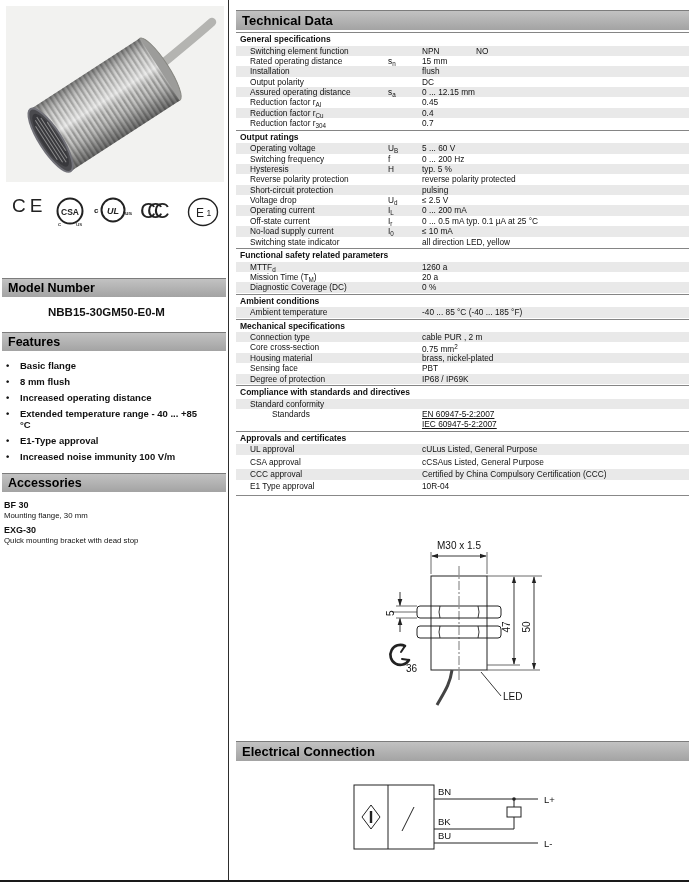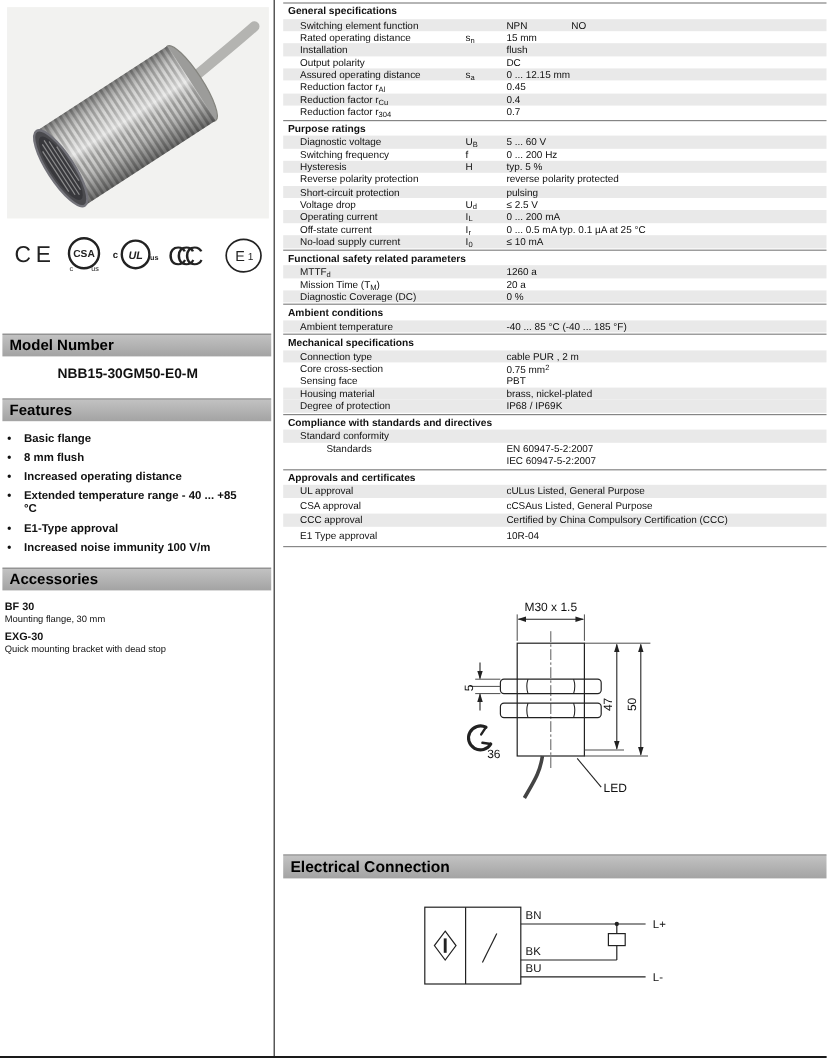--- a/index.html
+++ b/index.html
@@ -10,21 +10,21 @@
 
   
   .hbar{background:linear-gradient(180deg,#c2c2c2 0%,#a3a3a3 100%);
         border-top:1px solid #7c7c7c;font-weight:bold;color:#000;}
   .hbar-main{height:17px;font-size:13px;padding:2px 0 0 6px;}
   .hbar-left{height:16px;font-size:12.5px;padding:2px 0 0 6px;margin-left:2px;width:218px;}
 
   
   .left-col{position:absolute;left:0;top:0;width:228px;}
   .photo{margin:6px 3px 0 6px;width:218px;height:176px;background:#f2f2f0;}
-  .logos{display:flex;justify-content:space-between;align-items:center;
+  .logos{display:flex;justify-content:space-between;
          margin:13px 8px 0 12px;height:36px;}
   .logos svg{display:block;}
   .ce-text{font-size:19px;letter-spacing:4px;color:#222;}
   .model-number{font-weight:bold;font-size:11.5px;margin:9px 0 0 4px;padding-left:44px;}
   .mt-model{margin-top:47px;}
   .mt-feat{margin-top:14px;}
   .mt-acc{margin-top:11px;}
   .features-list{margin:9px 0 0 6px;}
   .feat{display:flex;margin-bottom:5px;}
   .bullet{width:14px;font-size:9.5px;font-weight:bold;line-height:11px;}
@@ -40,28 +40,28 @@
   .sec-h{font-weight:bold;font-size:8.5px;border-top:1px solid #858585;
          padding:2px 0 1.5px 4px;margin-top:1px;line-height:9px;}
   .row{position:relative;height:10.4px;line-height:10.4px;font-size:8.3px;}
   .row.stripe{background:#e9e9e9;}
   .row.multi{height:21px;}
   .row.gap{margin-bottom:1.4px;height:10.8px;line-height:10.8px;}
   .c-label{position:absolute;left:14px;white-space:nowrap;}
   .c-label.ind2{left:36px;}
   .c-sym{position:absolute;left:152px;}
   .c-val{position:absolute;left:186px;white-space:nowrap;}
-  .c-val div{line-height:10.4px;}
+  .c-val div{line-height:10.4px;text-decoration:underline;}
   .c-val2{position:absolute;left:240px;}
   sub{font-size:6.3px;vertical-align:-1.5px;}
   sup{font-size:6.3px;vertical-align:3px;}
 
   .dims-bar{margin-top:13px;}
   .dims-svg{margin:42px 0 0 138px;display:block;}
-  .elec-bar{margin-top:16px;}
+  .elec-bar{margin-top:5px;}
   .elec-svg{margin:16px 0 0 112px;display:block;}
 
   .tech-line{stroke:#222;stroke-width:1;fill:none;}
   .thin-line{stroke:#222;stroke-width:0.9;fill:none;}
   .ext-line{stroke:#444;stroke-width:0.8;fill:none;}
   .dim-text{font-size:10px;fill:#111;}
   .wire-text{font-size:9.5px;fill:#111;}
 </style>
 </head>
 <body>
@@ -165,20 +165,21 @@
     <div class="acc-list">
         <div class="acc-name">BF 30</div>
         <div class="acc-desc">Mounting flange, 30 mm</div>
         <div class="acc-name">EXG-30</div>
         <div class="acc-desc">Quick mounting bracket with dead stop</div>
       </div>
   </div>
 
   <div class="right-col">
 
+    <div class="hbar hbar-main tech-wrap">Technical Data</div>
     <div class="tech-table">
         <div class="sec-h">General specifications</div>
         <div class="row stripe">
           <span class="c-label">Switching element function</span>
           <span class="c-val">NPN</span>
           <span class="c-val2">NO</span>
         </div>
         <div class="row">
           <span class="c-label">Rated operating distance</span>
           <span class="c-sym">s<sub>n</sub></span>
@@ -202,23 +203,23 @@
           <span class="c-val">0.45</span>
         </div>
         <div class="row stripe">
           <span class="c-label">Reduction factor r<sub>Cu</sub></span>
           <span class="c-val">0.4</span>
         </div>
         <div class="row">
           <span class="c-label">Reduction factor r<sub>304</sub></span>
           <span class="c-val">0.7</span>
         </div>
-        <div class="sec-h">Purpose ratings</div>
-        <div class="row stripe">
-          <span class="c-label">Diagnostic voltage</span>
+        <div class="sec-h">Output ratings</div>
+        <div class="row stripe">
+          <span class="c-label">Operating voltage</span>
           <span class="c-sym">U<sub>B</sub></span>
           <span class="c-val">5 ... 60 V</span>
         </div>
         <div class="row">
           <span class="c-label">Switching frequency</span>
           <span class="c-sym">f</span>
           <span class="c-val">0 ... 200 Hz</span>
         </div>
         <div class="row stripe">
           <span class="c-label">Hysteresis</span>
@@ -246,20 +247,24 @@
         <div class="row">
           <span class="c-label">Off-state current</span>
           <span class="c-sym">I<sub>r</sub></span>
           <span class="c-val">0 ... 0.5 mA typ. 0.1 µA at 25 °C</span>
         </div>
         <div class="row stripe">
           <span class="c-label">No-load supply current</span>
           <span class="c-sym">I<sub>0</sub></span>
           <span class="c-val">≤ 10 mA</span>
         </div>
+        <div class="row">
+          <span class="c-label">Switching state indicator</span>
+          <span class="c-val">all direction LED, yellow</span>
+        </div>
         <div class="sec-h">Functional safety related parameters</div>
         <div class="row stripe">
           <span class="c-label">MTTF<sub>d</sub></span>
           <span class="c-val">1260 a</span>
         </div>
         <div class="row">
           <span class="c-label">Mission Time (T<sub>M</sub>)</span>
           <span class="c-val">20 a</span>
         </div>
         <div class="row stripe">
@@ -273,27 +278,27 @@
         </div>
         <div class="sec-h">Mechanical specifications</div>
         <div class="row stripe">
           <span class="c-label">Connection type</span>
           <span class="c-val">cable PUR , 2 m</span>
         </div>
         <div class="row">
           <span class="c-label">Core cross-section</span>
           <span class="c-val">0.75 mm<sup>2</sup></span>
         </div>
+        <div class="row stripe">
+          <span class="c-label">Housing material</span>
+          <span class="c-val">brass, nickel-plated</span>
+        </div>
         <div class="row">
           <span class="c-label">Sensing face</span>
           <span class="c-val">PBT</span>
-        </div>
-        <div class="row stripe">
-          <span class="c-label">Housing material</span>
-          <span class="c-val">brass, nickel-plated</span>
         </div>
         <div class="row stripe">
           <span class="c-label">Degree of protection</span>
           <span class="c-val">IP68 / IP69K</span>
         </div>
         <div class="sec-h">Compliance with standards and directives</div>
         <div class="row stripe">
           <span class="c-label">Standard conformity</span>
           <span class="c-val"></span>
         </div>

